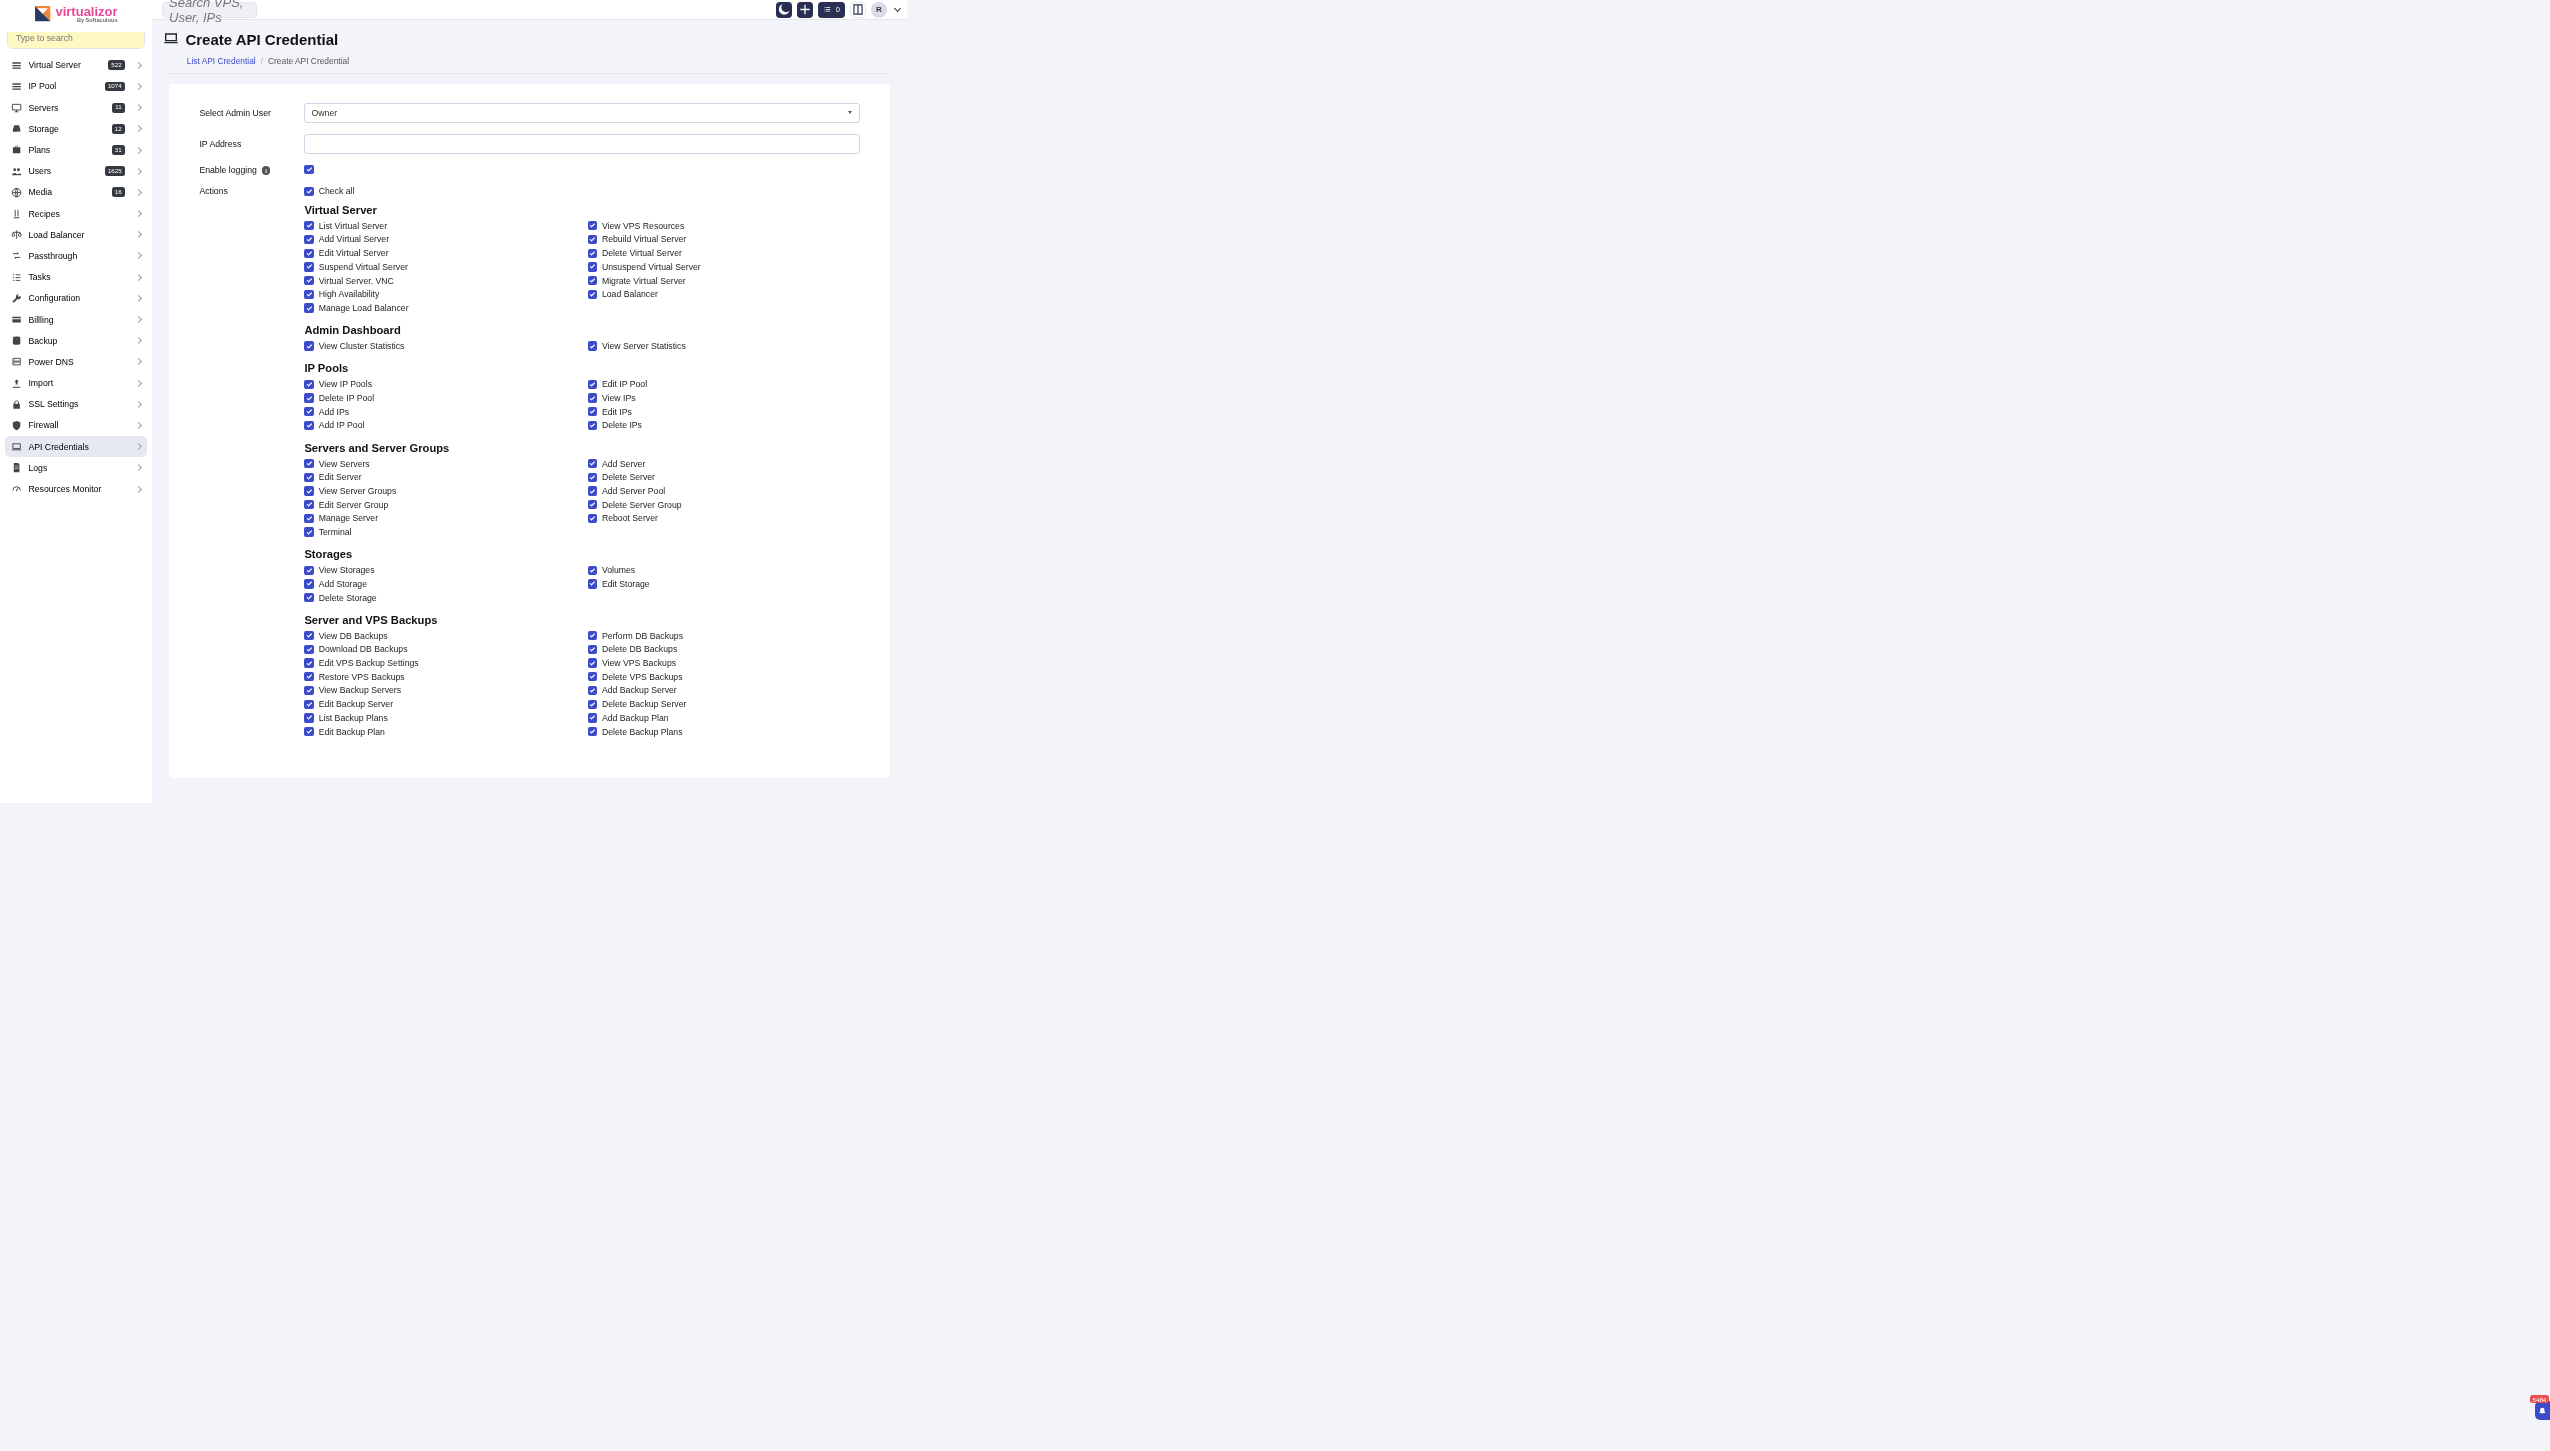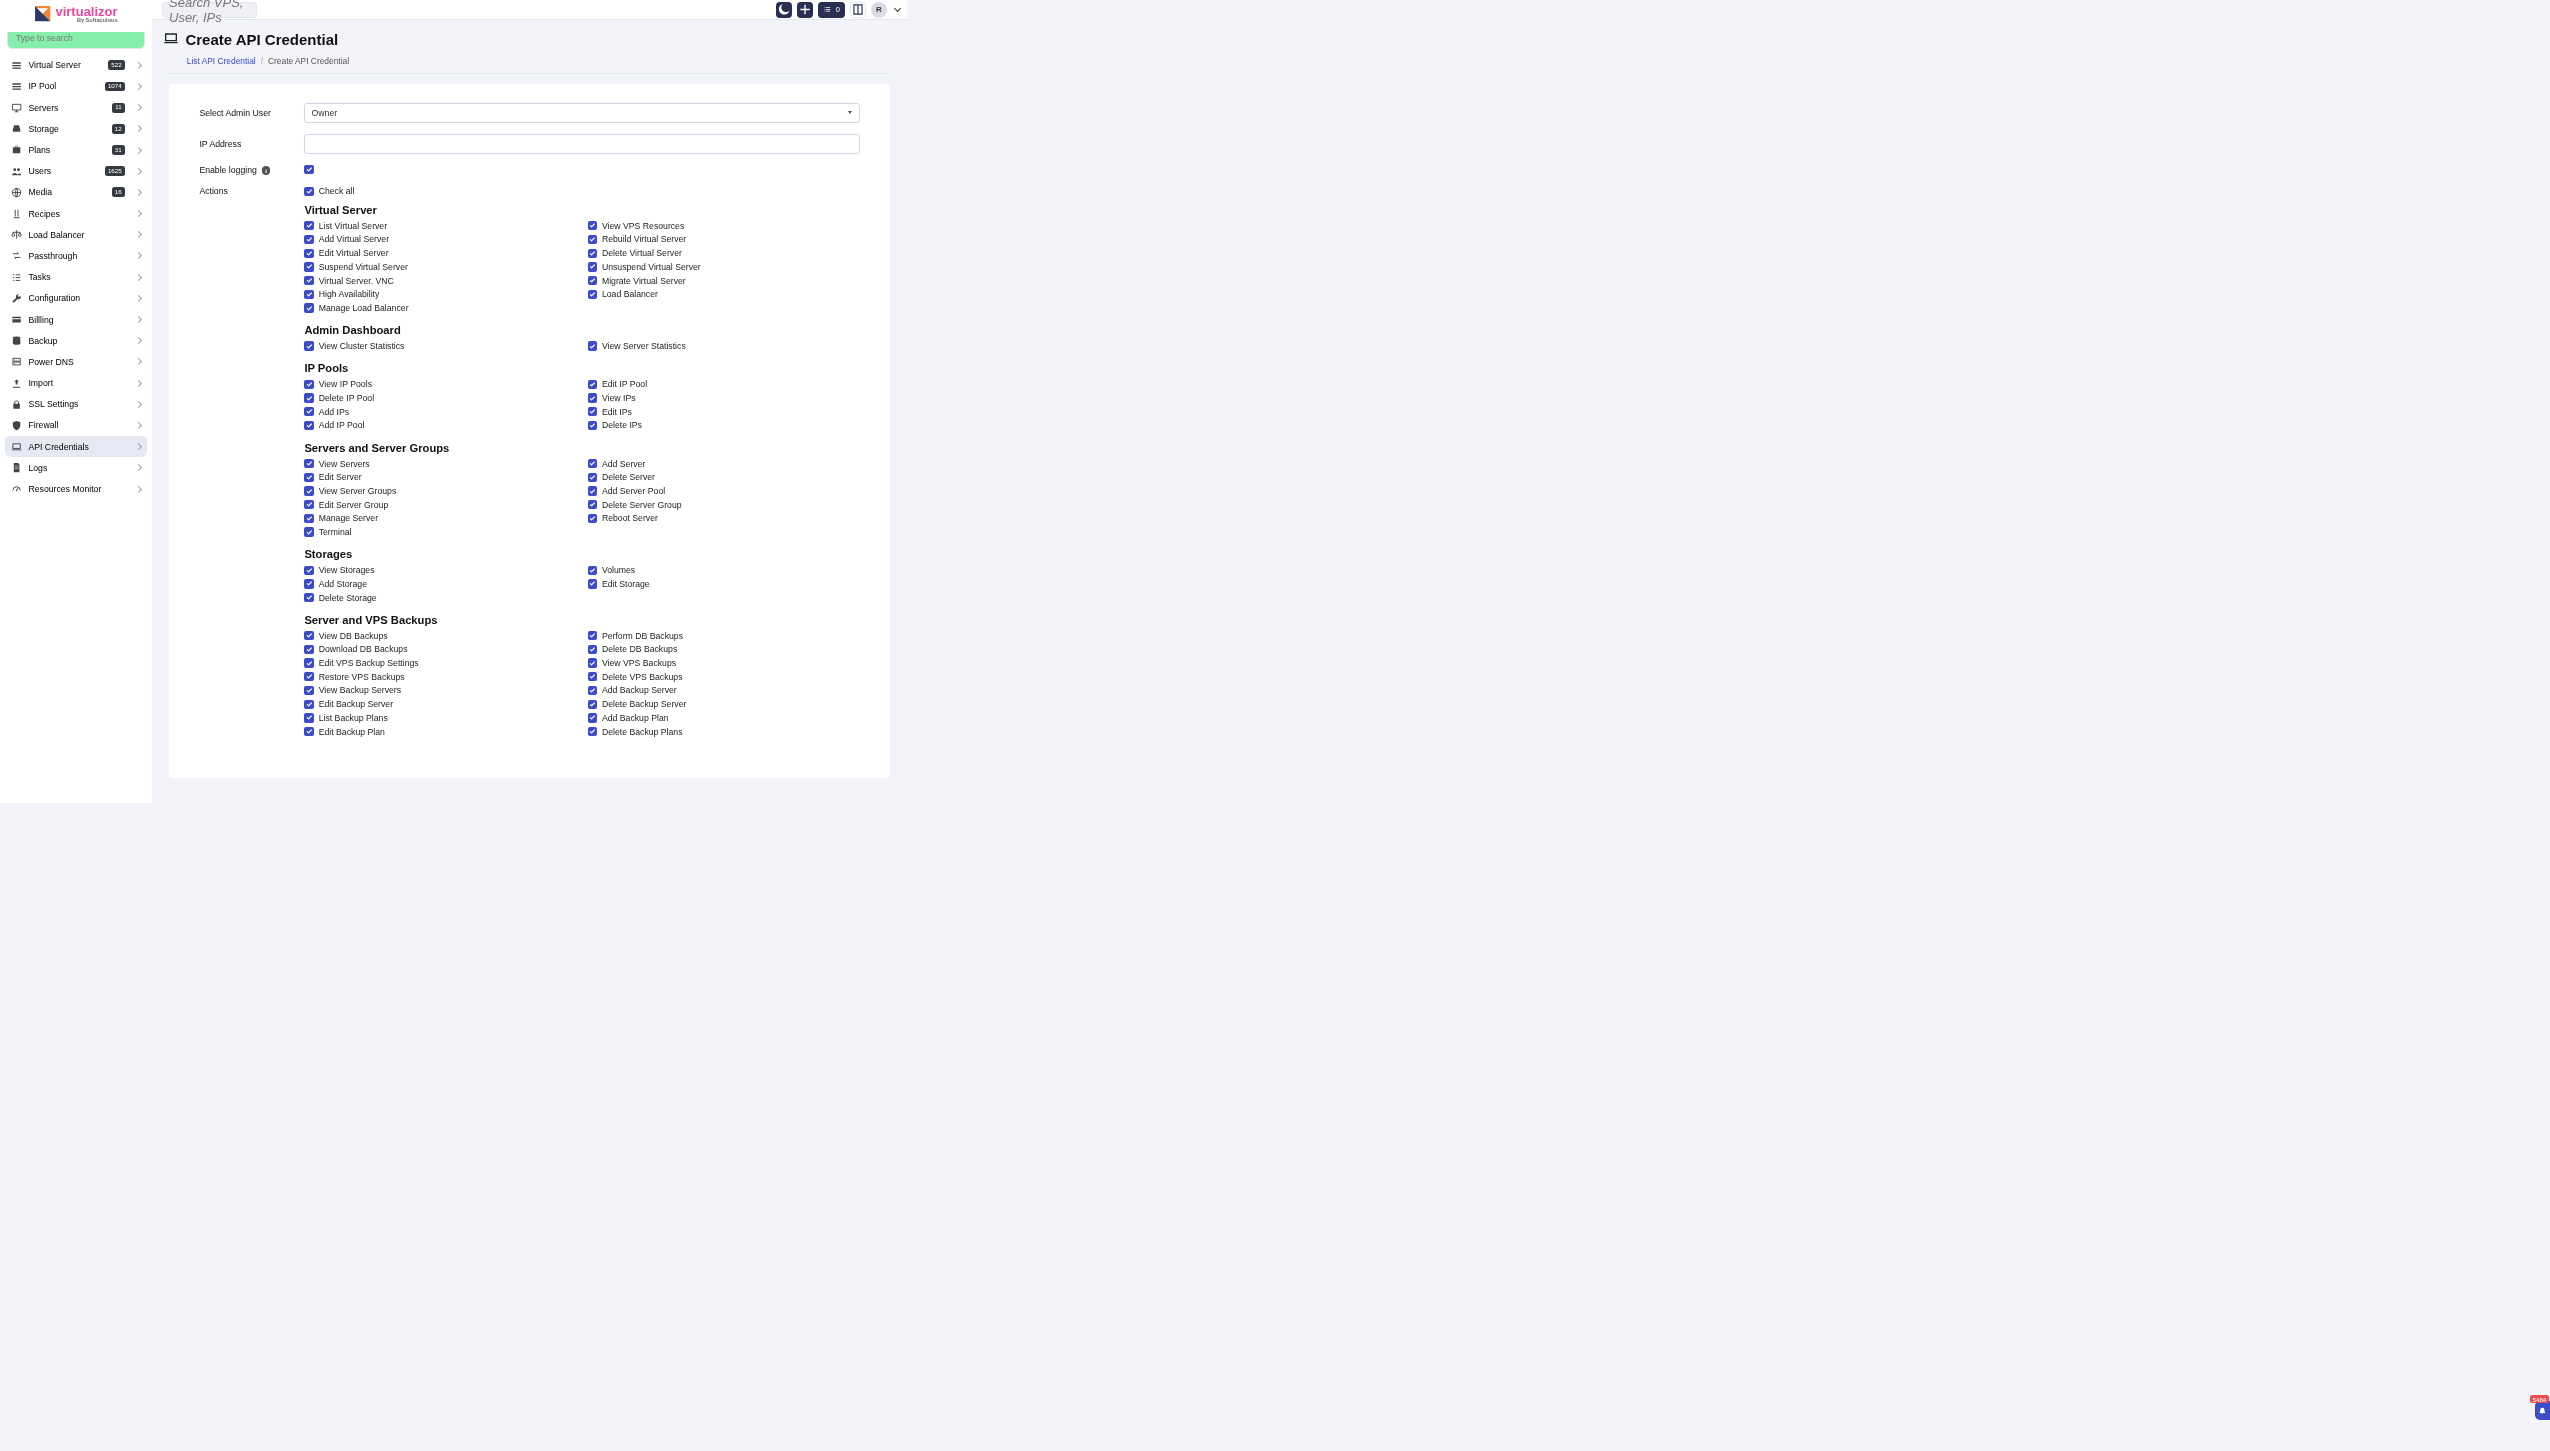--- a/index.html
+++ b/index.html
@@ -82,21 +82,21 @@
   }
   .caret-down{width:5px;height:5px;border-right:1.2px solid #333;border-bottom:1.2px solid #333;transform:rotate(45deg);margin-top:-1.9px;margin-left:2.5px;}
 
   .app{display:flex;}
   .sidebar{
     width:152px;flex:0 0 152px;background:var(--sidebar-bg);
     padding:5px 3.7px 15px 3.7px;
   }
   .type-search{
     margin:2.5px 3.7px 6.2px 3.7px;
-    background:#86efac;border:0.6px solid var(--border);
+    background:#fef9c3;border:0.6px solid var(--border);
     border-radius:5px;height:21px;
     display:flex;align-items:center;padding:0 7.5px;
     color:#777;font-size:8.7px;
   }
   .nav-item{
     display:flex;align-items:center;gap:6.2px;
     padding:5px 6.2px;margin:0 1.2px;
     border-radius:5px;color:#000;
     font-size:8.7px;
     position:relative;

